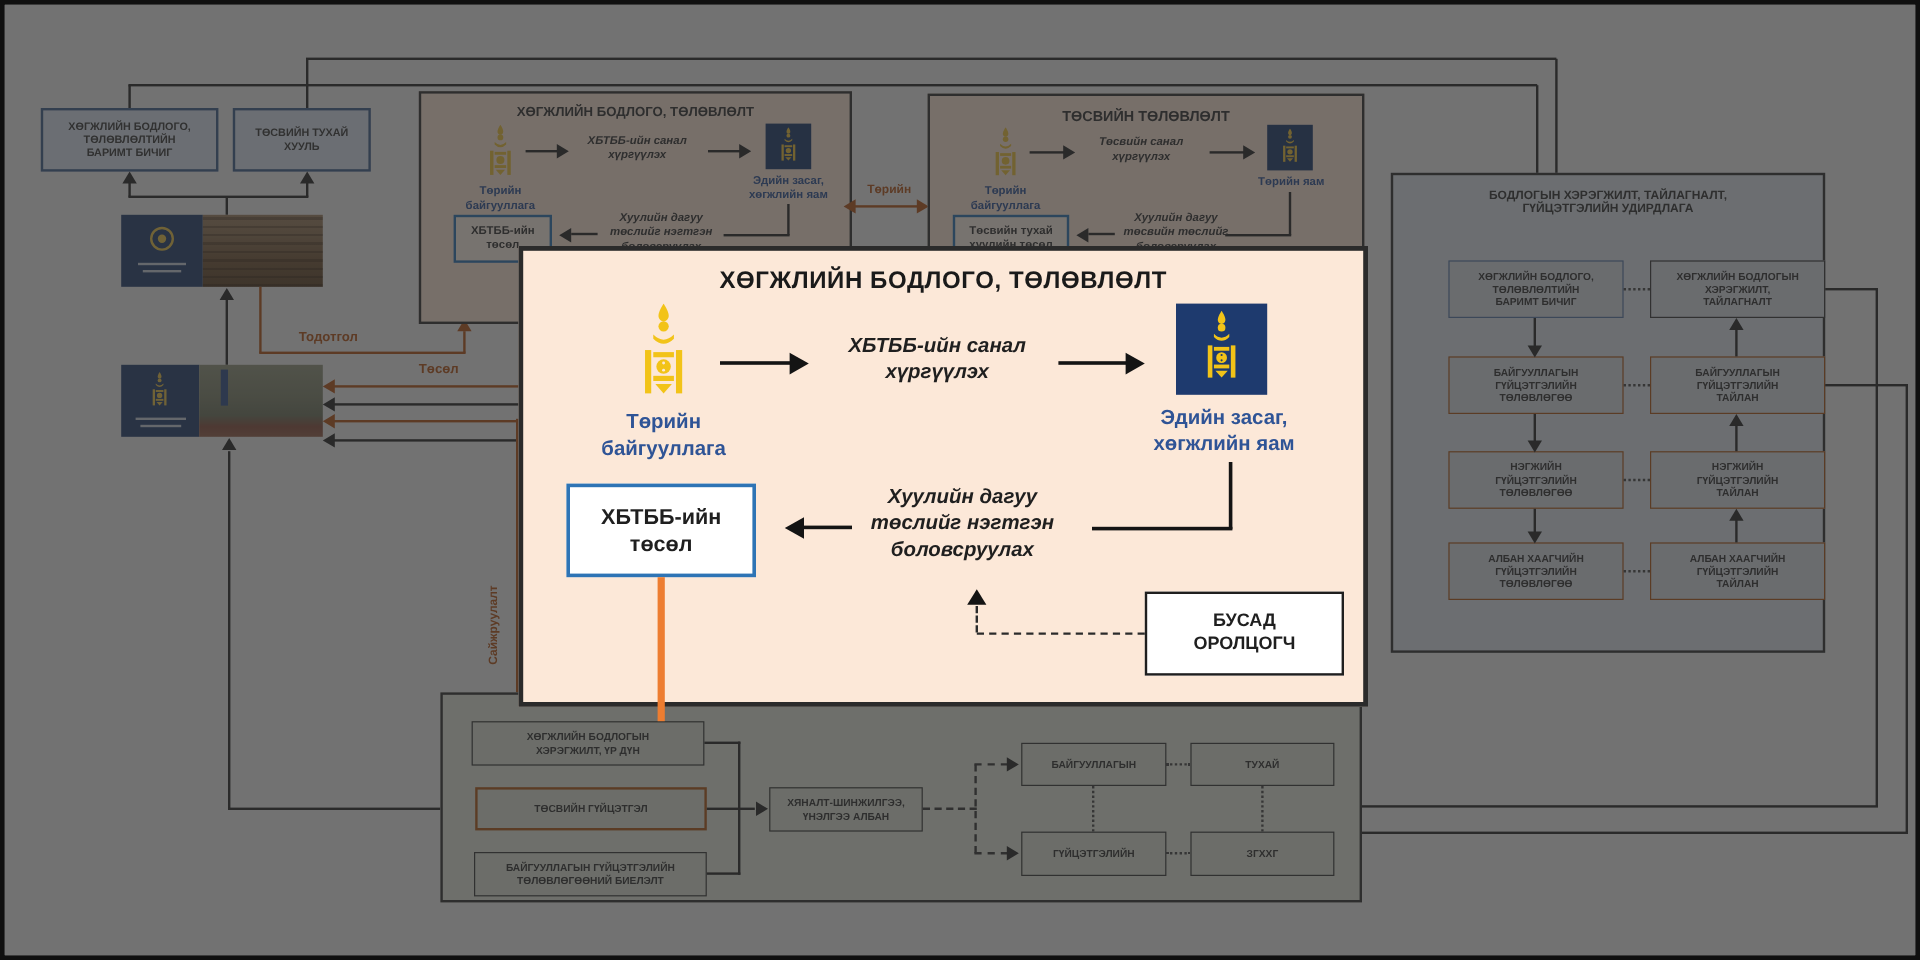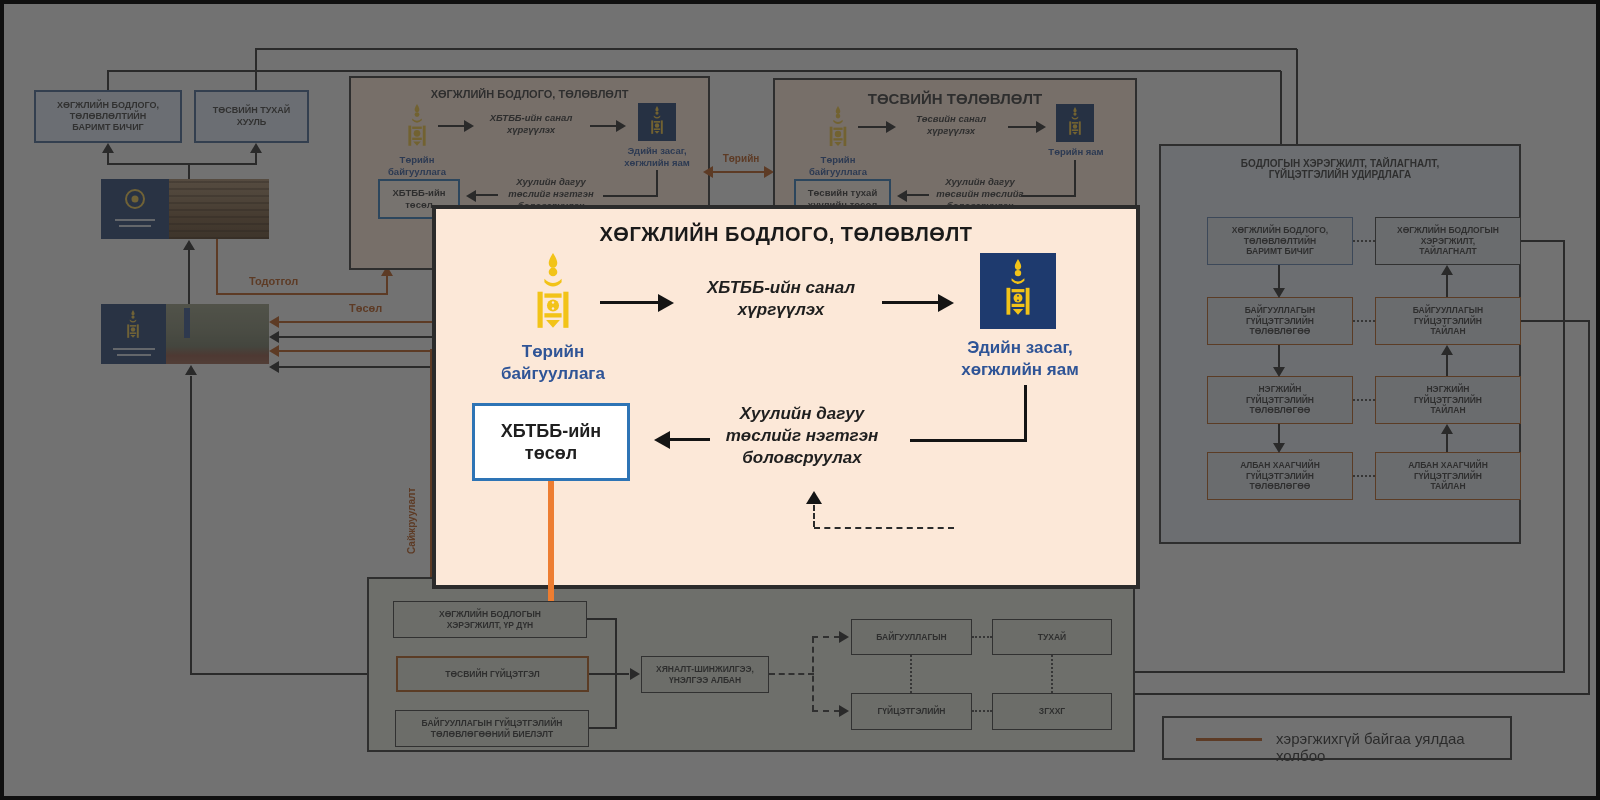--- a/index.html
+++ b/index.html
@@ -183,21 +183,21 @@
 төслийг нэгтгэн
 боловсруулах</div>
     </div>
 
     <div class="abs" style="left:708px;top:149px;width:58px;text-align:center;font-size:10px;font-weight:bold;color:#b4561b;">Төрийн</div>
     <div class="lnO" style="left:705px;top:167px;width:58px;height:2px;"></div>
     <div class="tLo" style="left:699px;top:162px;"></div>
     <div class="tRo" style="left:760px;top:162px;"></div>
 
     <div class="abs" style="left:769px;top:74px;width:364px;height:182px;background:#fbe5d6;border:2.5px solid #333;box-sizing:border-box;">
-      <div class="panelTitle" style="left:0;top:10px;width:100%;font-size:15px;">ТӨСВИЙН ТӨЛӨВЛӨЛТ</div>
+      <div class="panelTitle" style="left:0;top:10px;width:100%;font-size:12px;">ТӨСВИЙН ТӨЛӨВЛӨЛТ</div>
       <svg style="position:absolute;left:52px;top:26px;" width="22" height="46" viewBox="0 0 40 100">
         <g fill="#eec33a">
           <path d="M20 0 C15 8 14 12 16 15 C18 18 22 18 24 15 C26 12 25 8 20 0 Z"></path>
           <circle cx="20" cy="22" r="5"></circle>
             <path d="M10 30 Q20 40 30 30 L30 34 Q20 44 10 34 Z"></path>
           <rect x="10" y="47" width="20" height="5"></rect>
             <circle cx="20" cy="61" r="7"></circle>
           <rect x="10" y="70" width="20" height="5"></rect>
             <path d="M12 78 L28 78 L20 87 Z"></path>
           <rect x="2" y="45" width="6" height="42"></rect>
@@ -315,24 +315,20 @@
     <div class="tR" style="left:835px;top:701px;"></div>
     <div class="box" style="left:847px;top:615px;width:121px;height:36px;background:#dde1d5;border:1.5px solid #3a3a3a;font-size:8.5px;color:#333;">БАЙГУУЛЛАГЫН</div>
     <div class="box" style="left:988px;top:615px;width:120px;height:36px;background:#dde1d5;border:1.5px solid #3a3a3a;font-size:8.5px;color:#333;">ТУХАЙ</div>
     <div class="box" style="left:847px;top:689px;width:121px;height:37px;background:#dde1d5;border:1.5px solid #3a3a3a;font-size:8.5px;color:#333;">ГҮЙЦЭТГЭЛИЙН</div>
     <div class="box" style="left:988px;top:689px;width:120px;height:37px;background:#dde1d5;border:1.5px solid #3a3a3a;font-size:8.5px;color:#333;">ЗГХХГ</div>
     <div class="dot" style="left:968px;top:632px;width:20px;"></div>
     <div class="dot" style="left:968px;top:706px;width:20px;"></div>
     <div class="dotv" style="left:906px;top:651px;height:38px;"></div>
     <div class="dotv" style="left:1047px;top:651px;height:38px;"></div>
 
-    <div class="abs" style="left:1158px;top:712px;width:350px;height:44px;border:2.5px solid #2f2f2f;box-sizing:border-box;">
-      <div class="lnO" style="left:32px;top:20px;width:66px;height:3px;"></div>
-      <div class="abs" style="left:112px;top:12px;font-size:15px;color:#2b2b2b;">хэрэгжихгүй байгаа уялдаа холбоо</div>
-    </div>
   </div>
 
   <div id="dim"></div>
 
   <div id="popup">
     <div class="pp lbl" style="left:0;top:14px;width:100%;text-align:center;font-size:20px;font-weight:bold;color:#1a1a1a;letter-spacing:0.5px;">ХӨГЖЛИЙН БОДЛОГО, ТӨЛӨВЛӨЛТ</div>
 
     <svg style="position:absolute;left:98px;top:44px;" width="38" height="86" viewBox="0 0 40 100">
       <g fill="#f2c318">
         <path d="M20 0 C15 8 14 12 16 15 C18 18 22 18 24 15 C26 12 25 8 20 0 Z"></path>
@@ -388,18 +384,20 @@
 боловсруулах</div>
 
     <div class="pp" style="left:234px;top:229px;width:40px;height:3px;background:#141414;"></div>
     <div class="bigL" style="left:218px;top:222px;"></div>
 
     <div class="box lbl" style="left:36px;top:194px;width:158px;height:78px;background:#ffffff;border:3px solid #2e74b5;font-size:18px;color:#1f1f1f;">ХБТББ-ийн
 төсөл</div>
 
     <div class="pp" style="left:112px;top:272px;width:6px;height:120px;background:#ed7d31;"></div>
 
+    <div class="box lbl" style="left:518px;top:284px;width:166px;height:70px;background:#ffffff;border:2px solid #1f1f1f;font-size:15px;color:#1f1f1f;">БУСАД
+ОРОЛЦОГЧ</div>
     <div class="dash" style="left:378px;top:318px;width:140px;border-top-color:#2b2b2b;"></div>
     <div class="dashv" style="left:377px;top:296px;height:22px;border-left-color:#2b2b2b;"></div>
     <div class="bigU" style="left:370px;top:282px;"></div>
   </div>
 
 </div>
 
 </body></html>

